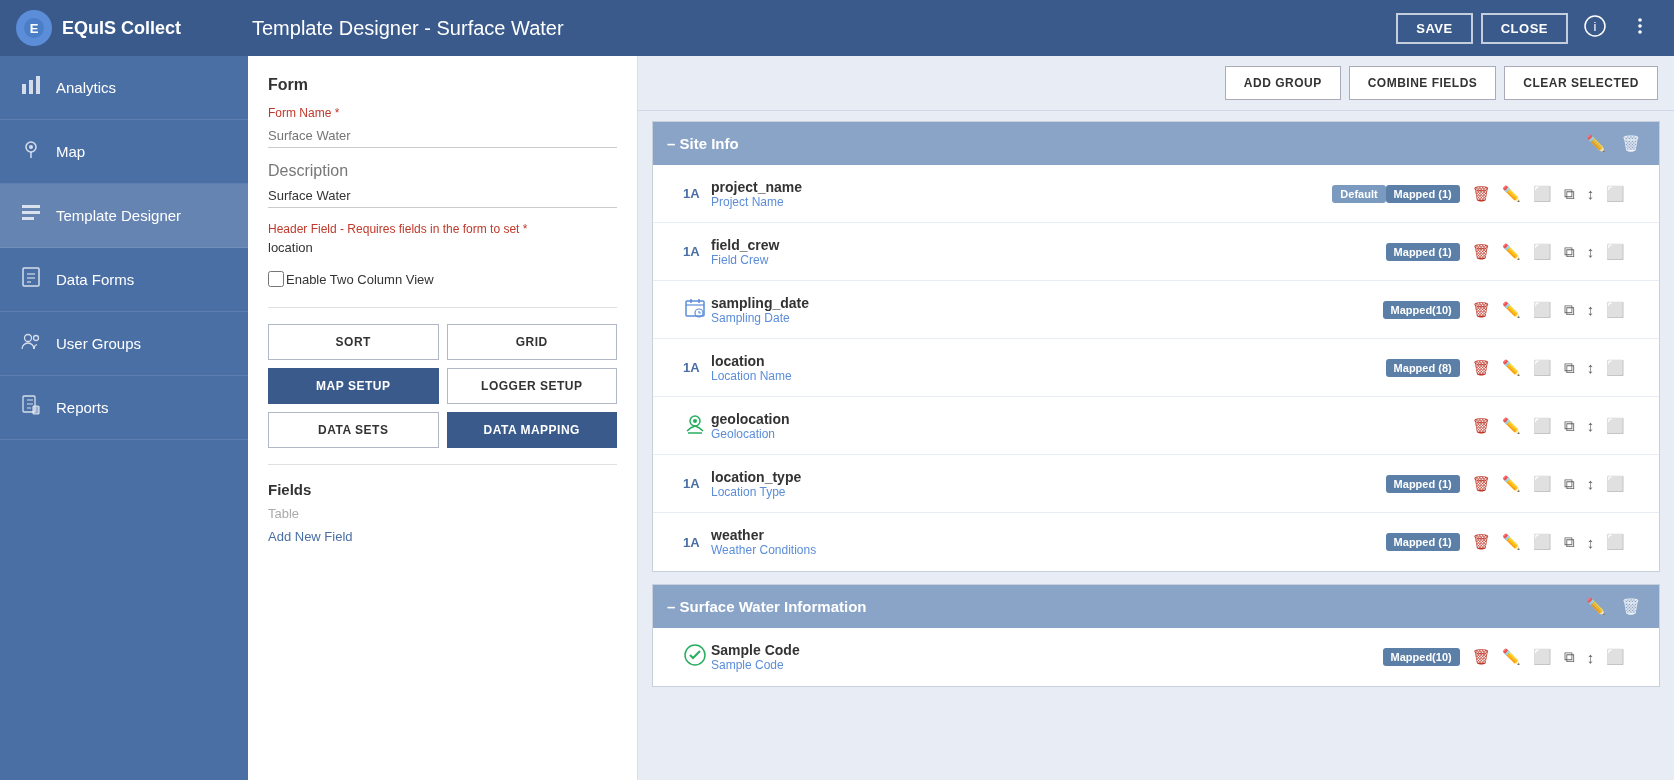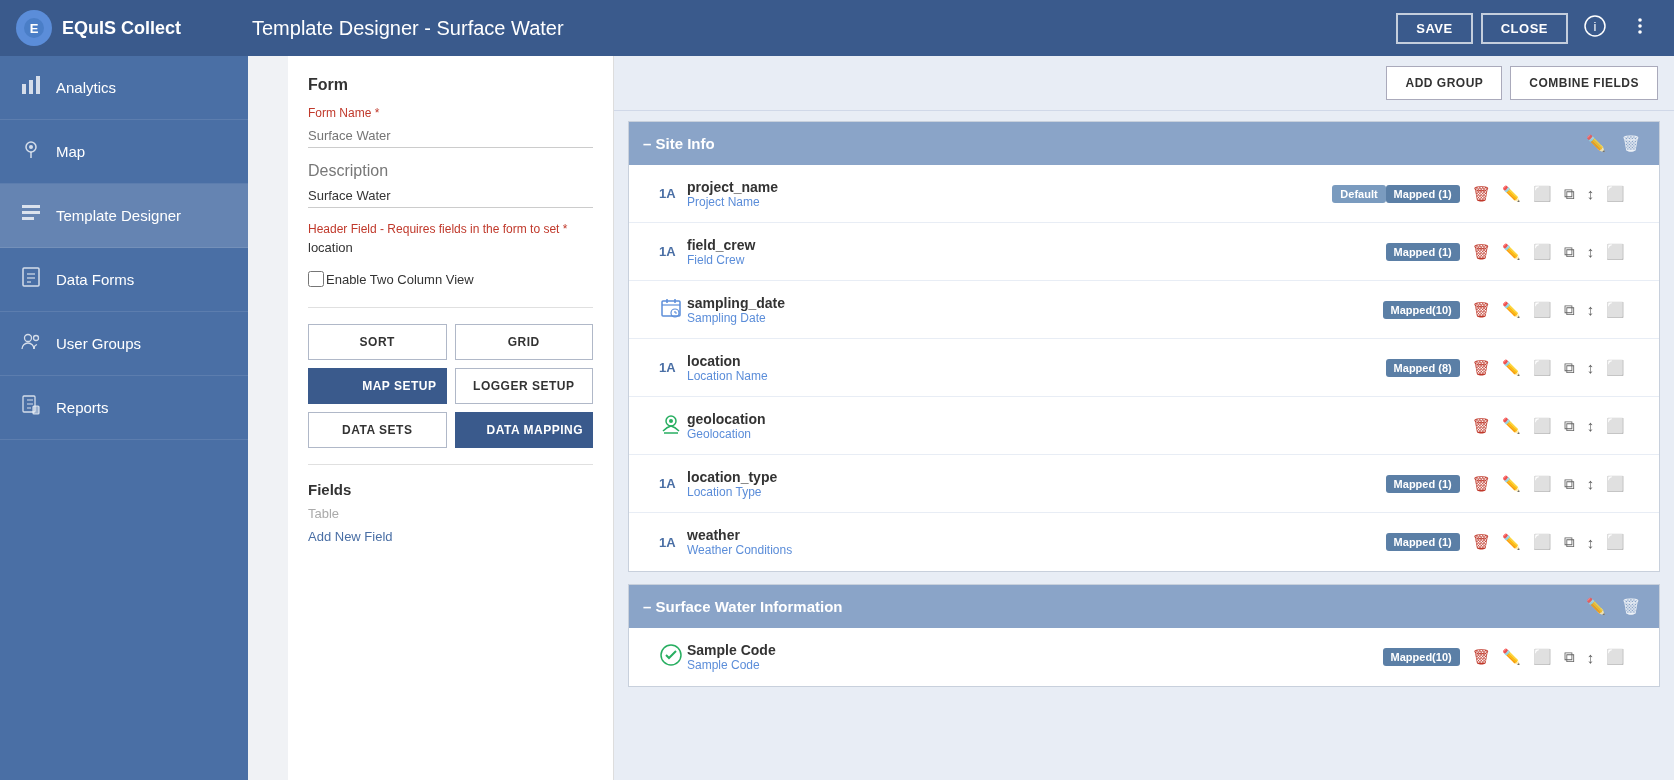--- a/index.html
+++ b/index.html
@@ -85,27 +85,26 @@
       color: white;
       cursor: pointer;
       font-size: 15px;
       border-bottom: 1px solid rgba(255,255,255,0.1);
     }
     .sidebar-item.active { background: rgba(255,255,255,0.15); }
     .sidebar-icon { font-size: 18px; opacity: 0.9; }
 
     
     .form-panel {
-      width: 326px;
+      width: 390px;
       background: white;
       border-right: 1px solid #ddd;
       flex-shrink: 0;
       overflow-y: auto;
       padding: 20px;
-      margin-left: 40px;
     }
     .form-section-title {
       font-size: 16px;
       font-weight: 600;
       color: #333;
       margin-bottom: 12px;
     }
     .form-label {
       font-size: 12px;
       color: #c0392b;
@@ -167,21 +166,20 @@
     }
     .btn-filled {
       border: none;
       background: #3a5a8c;
       color: white;
       padding: 10px;
       font-size: 12px;
       font-weight: 600;
       cursor: pointer;
       letter-spacing: 0.5px;
-      text-align: right;
     }
     .fields-section-title {
       font-size: 15px;
       font-weight: 600;
       color: #333;
       margin-top: 16px;
       margin-bottom: 8px;
     }
     .table-label {
       font-size: 13px;
@@ -463,20 +461,21 @@
 
     <div class="fields-section-title">Fields</div>
     <div class="table-label">Table</div>
     <div class="add-new-field">Add New Field</div>
   </div>
 
   <div class="right-panel">
     <div class="right-panel-toolbar">
       <button class="btn-toolbar">ADD GROUP</button>
       <button class="btn-toolbar">COMBINE FIELDS</button>
+      <button class="btn-toolbar">CLEAR SELECTED</button>
     </div>
 
     <div class="groups-container">
 
       <div class="group-block">
         <div class="group-header">
           <span class="group-header-title">– Site Info</span>
           <div class="group-header-actions">
             <button class="icon-action">✏️</button>
             <button class="icon-action">🗑</button>

